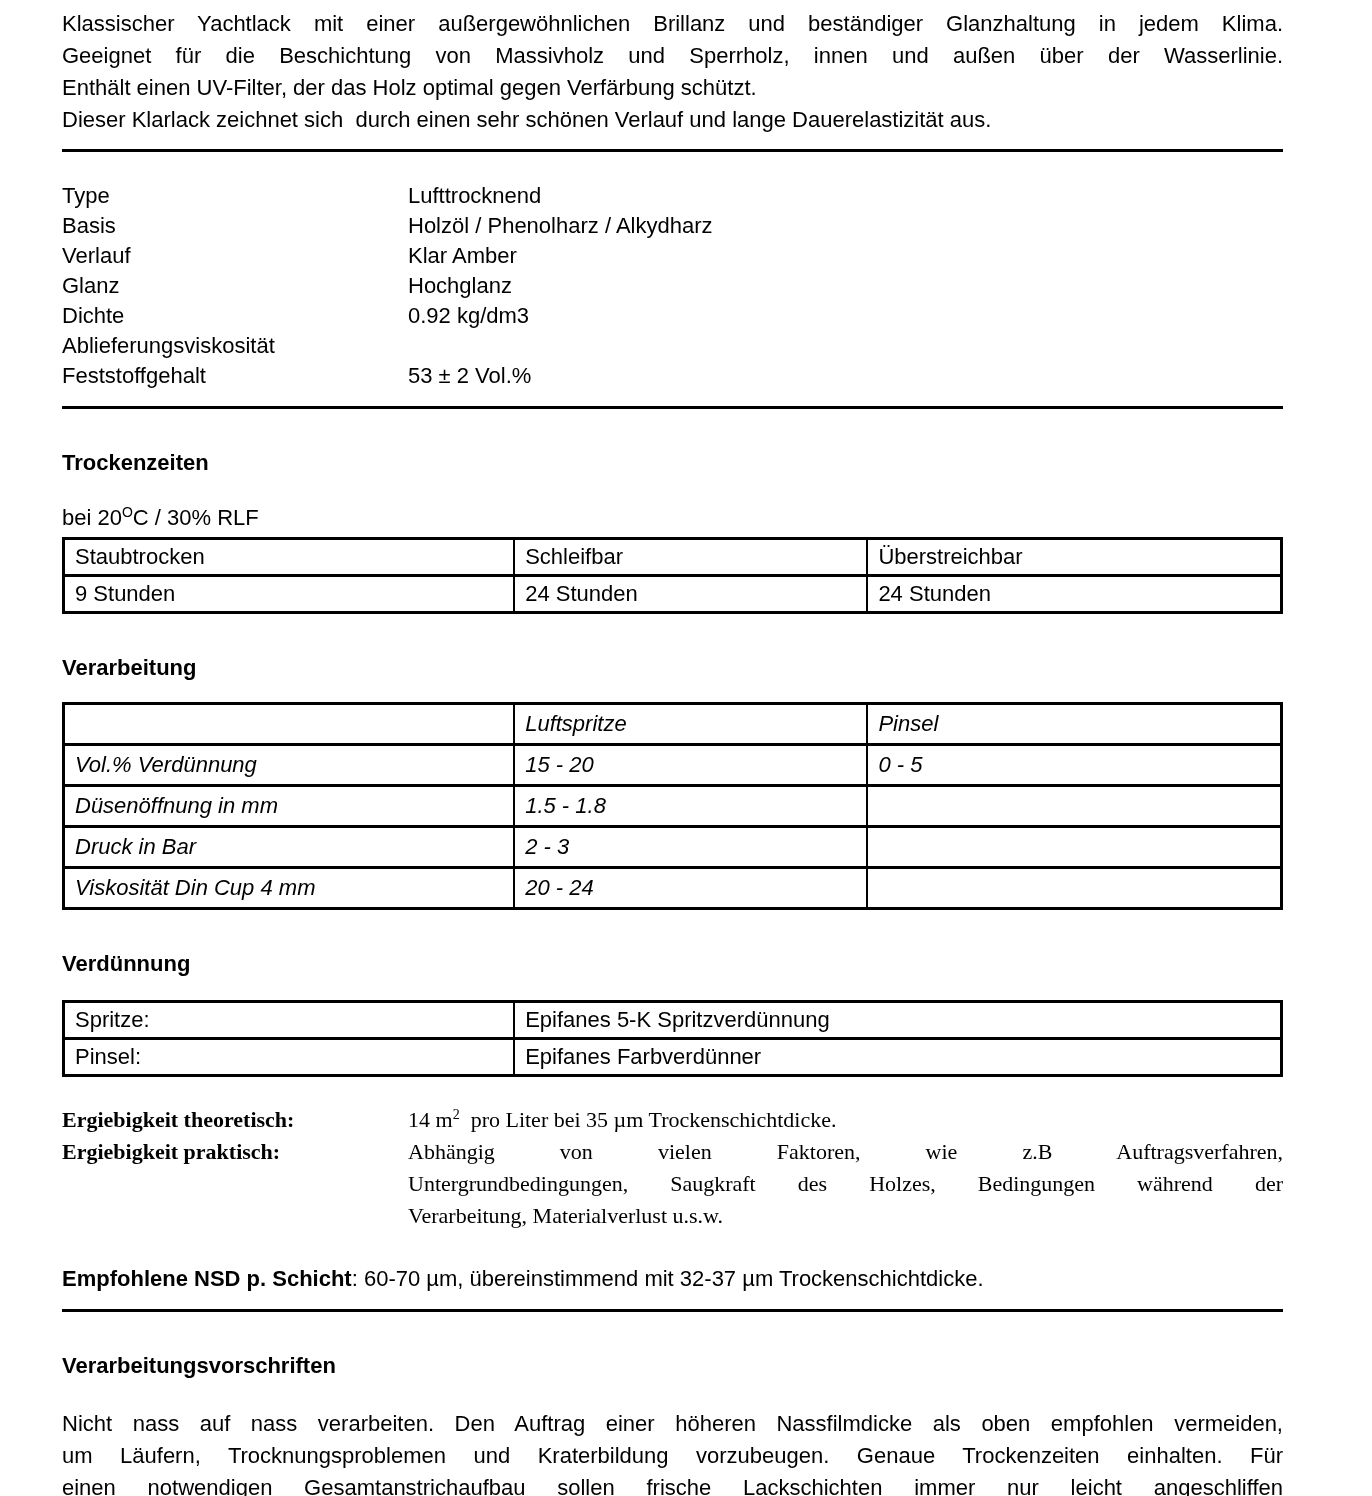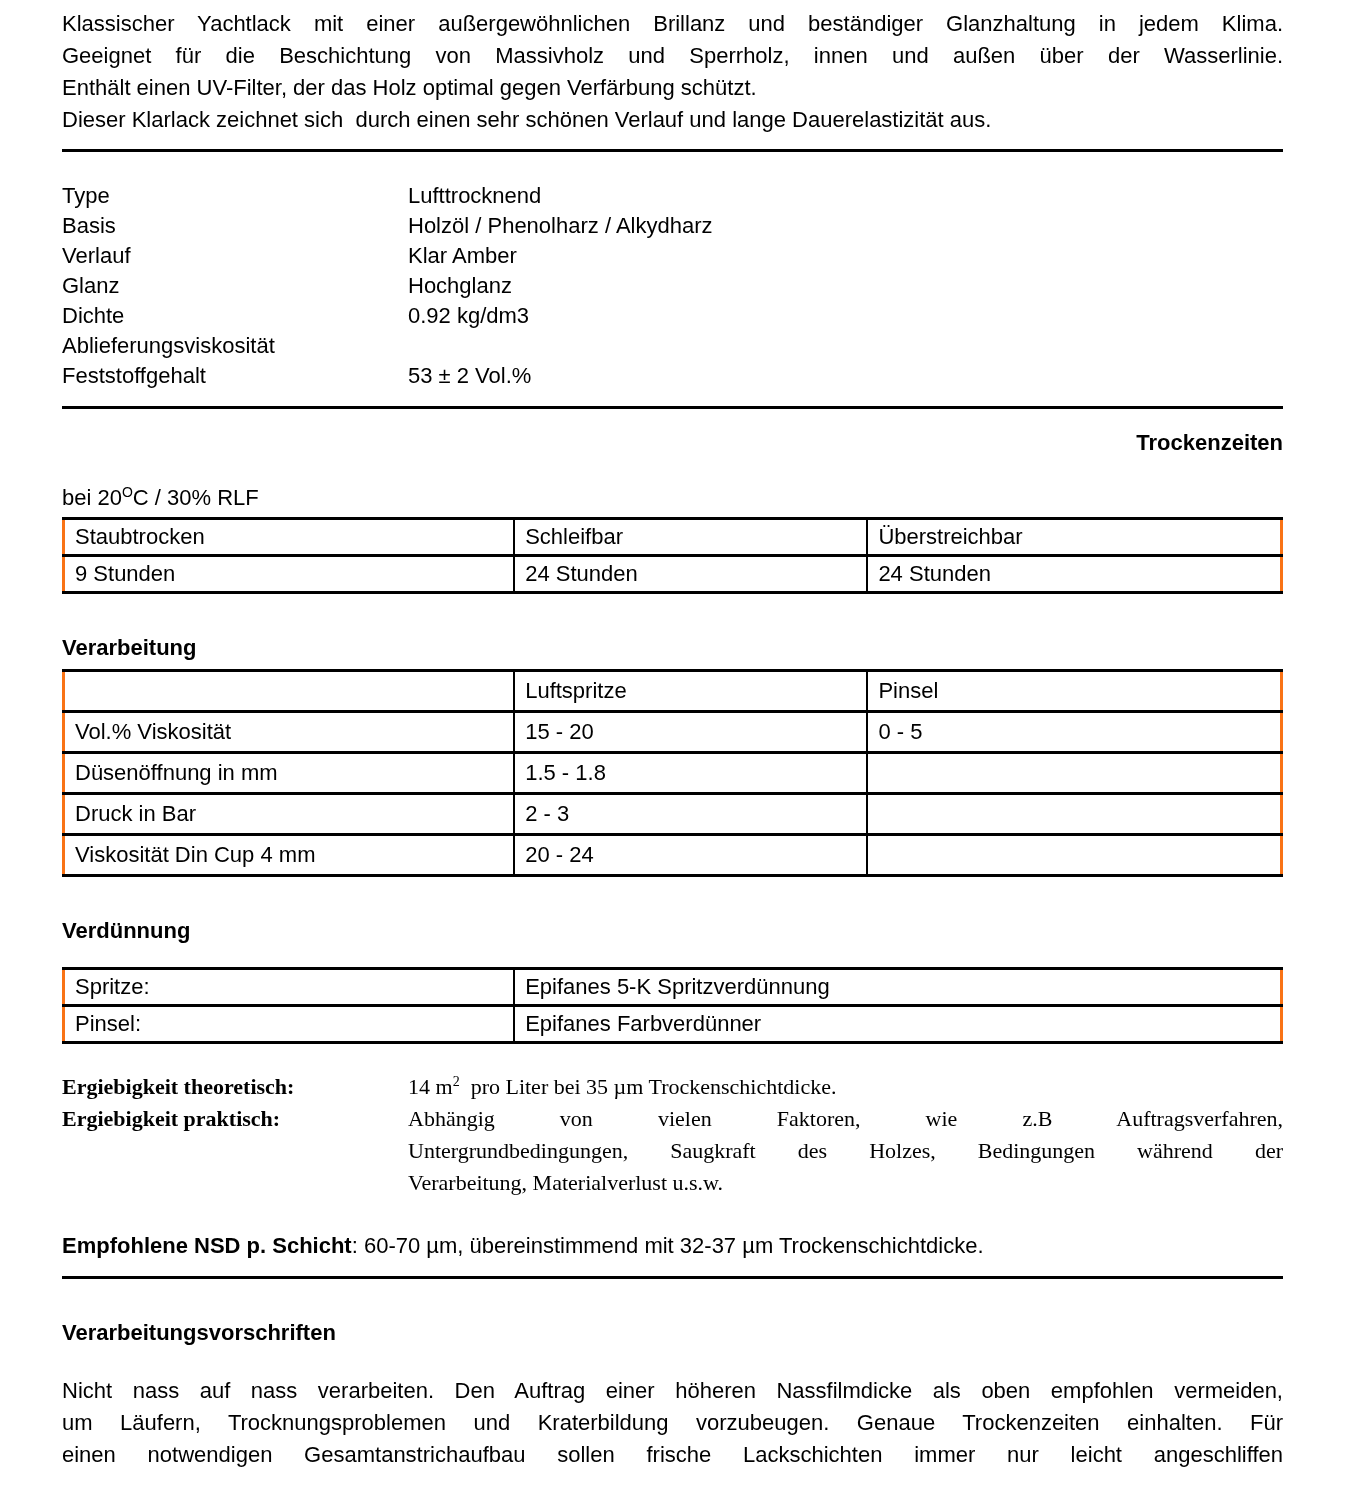--- a/index.html
+++ b/index.html
@@ -24,45 +24,45 @@
   .hr1 { margin-top: 13px; }
   .hr2 { margin-top: 15px; }
   .hr3 { margin-top: 14px; }
   
   .spec-list { margin-top: 29px; }
   .spec-row  { display: flex; line-height: 30px; }
   .spec-label { width: 346px; flex: none; }
   .spec-value { flex: 1; }
   
   .sec-h { font-weight: bold; font-size: 22px; line-height: 28px; margin: 0; }
-  .h-trocken  { margin-top: 20px; text-align: right; }
+  .h-trocken  { margin-top: 40px; }
   .h-verarb   { margin-top: 40px; }
   .h-verduenn { margin-top: 40px; }
   .h-vorschr  { margin-top: 40px; }
   
   .cond { margin: 26px 0 0 0; line-height: 30px; }
   .cond sup, .sup { font-size: 14px; vertical-align: super; line-height: 0; }
   
   table.dt {
     width: 100%;
     border-collapse: collapse;
-    border: 3px solid #f97316;
+    border: 3px solid #000000;
     font-size: 22px;
   }
   table.dt td {
     border-left: 2px solid #000;
     border-right: 2px solid #000;
     border-top: 3px solid #000;
     border-bottom: 3px solid #000;
     padding: 3px 10px 4px 10px;
     line-height: 27px;
     vertical-align: middle;
   }
   table.t-drying   { margin-top: 4px; }
-  table.t-process  { margin-top: 7px; }
+  table.t-process  { margin-top: 20px; font-style: italic; }
   table.t-process td { padding-top: 5px; padding-bottom: 6px; }
   table.t-thinning { margin-top: 22px; }
   
   .coverage { margin-top: 27px; font-family: Liberation Serif, serif; }
   .cov-row { display: flex; }
   .cov-label { width: 346px; flex: none; font-weight: bold; line-height: 32px; }
   .cov-value { flex: 1; line-height: 32px; }
   
   .nsd { margin: 31px 0 0 0; line-height: 32px; }
   .nsd .lead { font-weight: bold; }
@@ -147,21 +147,21 @@
         <col style="width:29%">
         <col style="width:34%">
       </colgroup>
     <tbody>
       <tr>
         <td></td>
         <td>Luftspritze</td>
         <td>Pinsel</td>
       </tr>
       <tr>
-        <td>Vol.% Viskosität</td>
+        <td>Vol.% Verdünnung</td>
         <td>15 - 20</td>
         <td>0 - 5</td>
       </tr>
       <tr>
         <td>Düsenöffnung in mm</td>
         <td>1.5 - 1.8</td>
         <td></td>
       </tr>
       <tr>
         <td>Druck in Bar</td>

